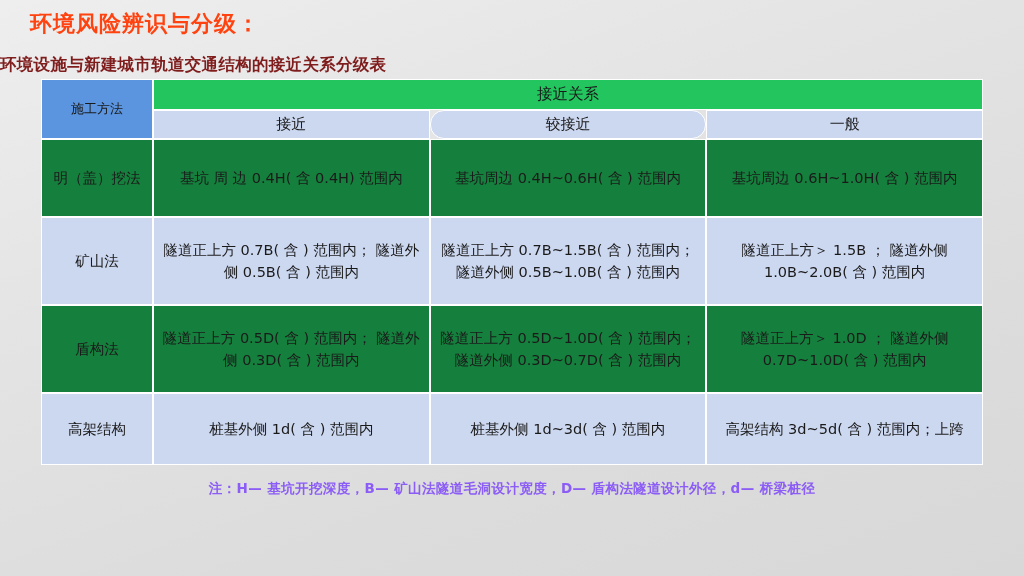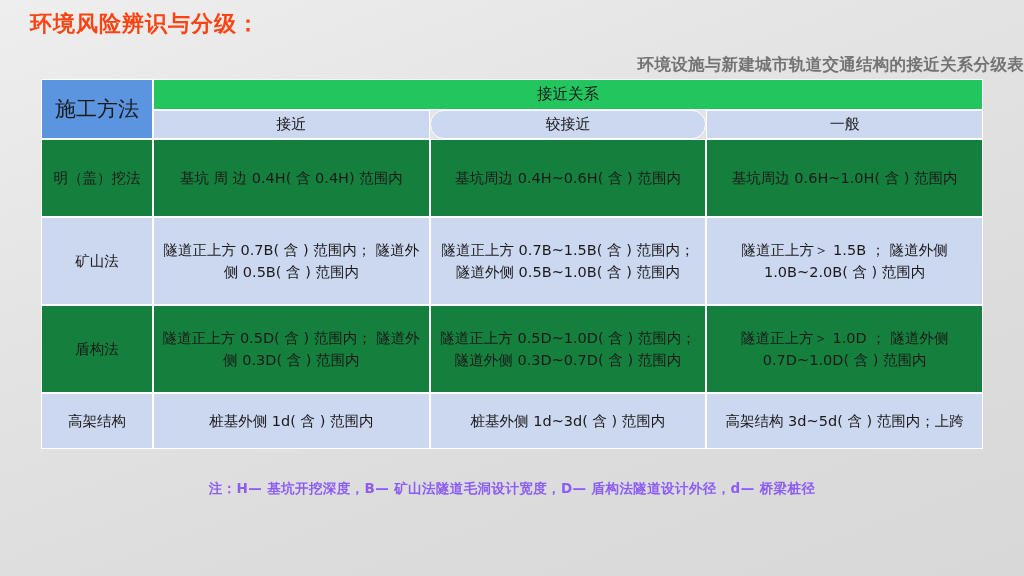--- a/index.html
+++ b/index.html
@@ -32,24 +32,24 @@
     letter-spacing: 1px;
     white-space: nowrap;
   }
 
   
   .table-caption {
     position: absolute;
     left: 0;
     right: 0;
     top: 54px;
-    text-align: right;
+    text-align: left;
     font-size: 16.5px;
     font-weight: bold;
-    color: #737373;
+    color: #7f1d1d;
     letter-spacing: 0.3px;
   }
 
   
   .grid {
     position: absolute;
     left: 41px;
     top: 79px;
     width: 942px;
     border-collapse: separate;
@@ -70,21 +70,21 @@
     background: #22c55e;
     color: #ffffff;
     font-weight: bold;
     font-size: 15.5px;
     text-align: center;
   }
   .hdr-method {
     background: #5b95e0;
     color: #ffffff;
     font-weight: bold;
-    font-size: 21px;
+    font-size: 13px;
     text-align: center;
     width: 112px;
   }
   .hdr-sub {
     background: #ccd7f0;
     font-size: 15px;
     text-align: center;
     height: 28px;
   }
 
@@ -102,21 +102,21 @@
     font-size: 14.5px;
     line-height: 1.55;
   }
   .c-body.justify {
     text-align: justify;
     text-align-last: center;
   }
 
   .r-tall td { height: 78px; }
   .r-mid  td { height: 88px; }
-  .r-short td { height: 56px; }
+  .r-short td { height: 72px; }
 
   
   .note {
     position: absolute;
     left: 0;
     right: 0;
     top: 480px;
     text-align: center;
     font-size: 13.5px;
     font-weight: bold;

